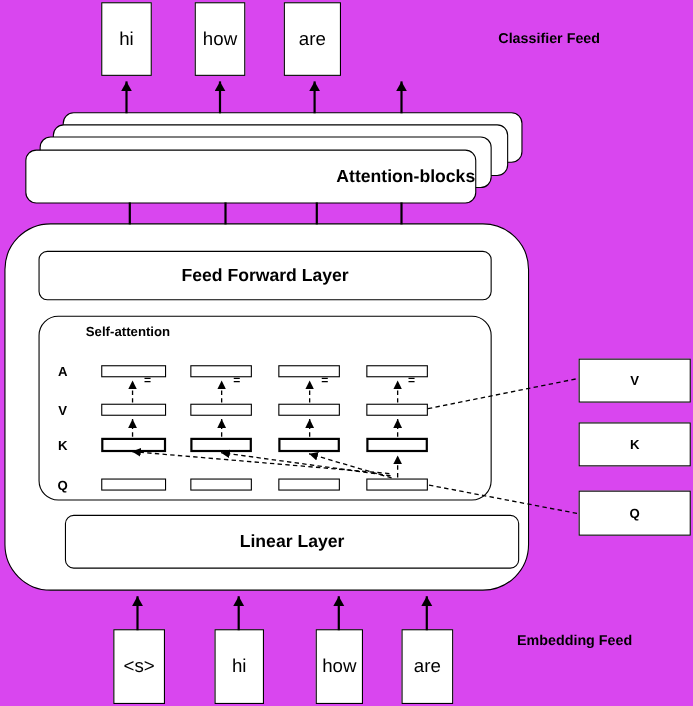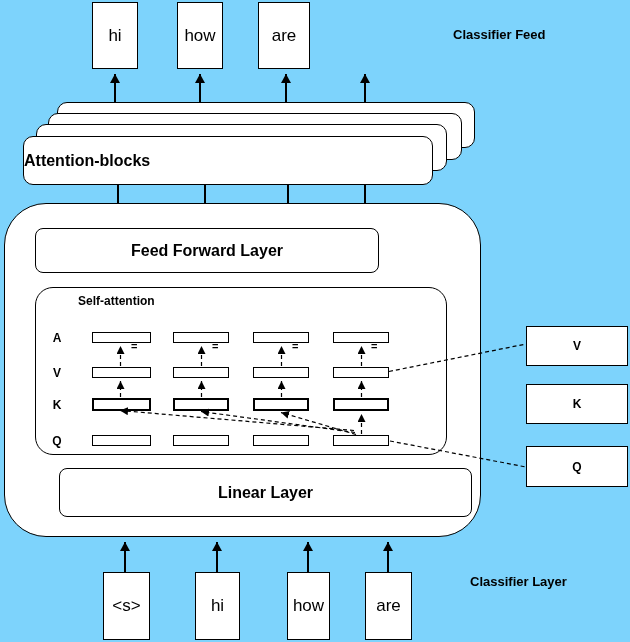--- a/index.html
+++ b/index.html
@@ -1,24 +1,24 @@
 <!DOCTYPE html>
 <html><head>
 <meta charset="utf-8">
 <style>
   html,body{margin:0;padding:0;background:#fff;}
   .canvas{
-    position:relative;width:630px;height:642px;background:#7dd3fc;
+    position:relative;width:630px;height:642px;background:#d946ef;
     font-family:"Liberation Sans", sans-serif;color:#000;overflow:hidden;
   }
   .box{position:absolute;background:#fff;border:1.5px solid #000;box-sizing:border-box;
        display:flex;align-items:center;justify-content:center;}
   .token{font-size:17px;}
   .stack{position:absolute;background:#fff;border:1.5px solid #000;border-radius:10px;box-sizing:border-box;
-         display:flex;align-items:center;justify-content:flex-start;}
+         display:flex;align-items:center;justify-content:flex-end;}
   .blocktitle{font-weight:bold;font-size:16px;}
   .sidelabel{position:absolute;font-weight:bold;font-size:13px;white-space:nowrap;}
   .rowlabel{position:absolute;font-weight:bold;font-size:12px;width:16px;text-align:center;}
   .cell{position:absolute;background:#fff;border:1px solid #000;box-sizing:border-box;}
   .cell.krow{border-width:2px;}
   .eq{position:absolute;font-weight:bold;font-size:11px;line-height:11px;}
   .extbox{font-weight:bold;font-size:12px;}
   svg.overlay{position:absolute;left:0;top:0;z-index:40;pointer-events:none;}
 </style>
 </head>
@@ -40,21 +40,21 @@
 
   <div class="stack" style="left:57px;top:102px;width:418px;height:46px;"></div>
   <div class="stack" style="left:48px;top:113px;width:414px;height:47px;"></div>
   <div class="stack" style="left:36px;top:124px;width:411px;height:47px;"></div>
   <div class="stack" style="left:23px;top:136px;width:410px;height:49px;">
     <span class="blocktitle">Attention-blocks</span>
   </div>
 
   <div class="box" style="left:4px;top:203px;width:477px;height:334px;border-radius:42px;"></div>
 
-  <div class="box" style="left:35px;top:228px;width:344px;height:45px;border-radius:8px;">
+  <div class="box" style="left:35px;top:228px;width:412px;height:45px;border-radius:8px;">
     <span class="blocktitle">Feed Forward Layer</span>
   </div>
 
   <div class="box" style="left:35px;top:287px;width:412px;height:168px;border-radius:18px;"></div>
   <div class="sidelabel" style="left:78px;top:294px;font-size:12px;">Self-attention</div>
 
   <div class="rowlabel" style="left:49px;top:331px;">A</div>
   <div class="rowlabel" style="left:49px;top:366px;">V</div>
   <div class="rowlabel" style="left:49px;top:398px;">K</div>
   <div class="rowlabel" style="left:49px;top:434px;">Q</div>
@@ -104,21 +104,21 @@
   <div class="box token" style="left:195px;top:572px;width:45px;height:68px;">
       <span>hi</span>
     </div>
   <div class="box token" style="left:287px;top:572px;width:43px;height:68px;">
       <span>how</span>
     </div>
   <div class="box token" style="left:365px;top:572px;width:47px;height:68px;">
       <span>are</span>
     </div>
 
-  <div class="sidelabel" style="left:470px;top:574px;">Classifier Layer</div>
+  <div class="sidelabel" style="left:470px;top:574px;">Embedding Feed</div>
 
   <svg class="overlay" width="630" height="642" viewBox="0 0 630 642">
     <defs>
       <marker id="ahS" markerUnits="userSpaceOnUse" markerWidth="12" markerHeight="12" refX="9" refY="5" orient="auto">
         <path d="M0,0 L9,5 L0,10 z" fill="#000"></path>
       </marker>
       <marker id="ahD" markerUnits="userSpaceOnUse" markerWidth="10" markerHeight="10" refX="8" refY="4" orient="auto">
         <path d="M0,0 L8,4 L0,8 z" fill="#000"></path>
       </marker>
     </defs>

